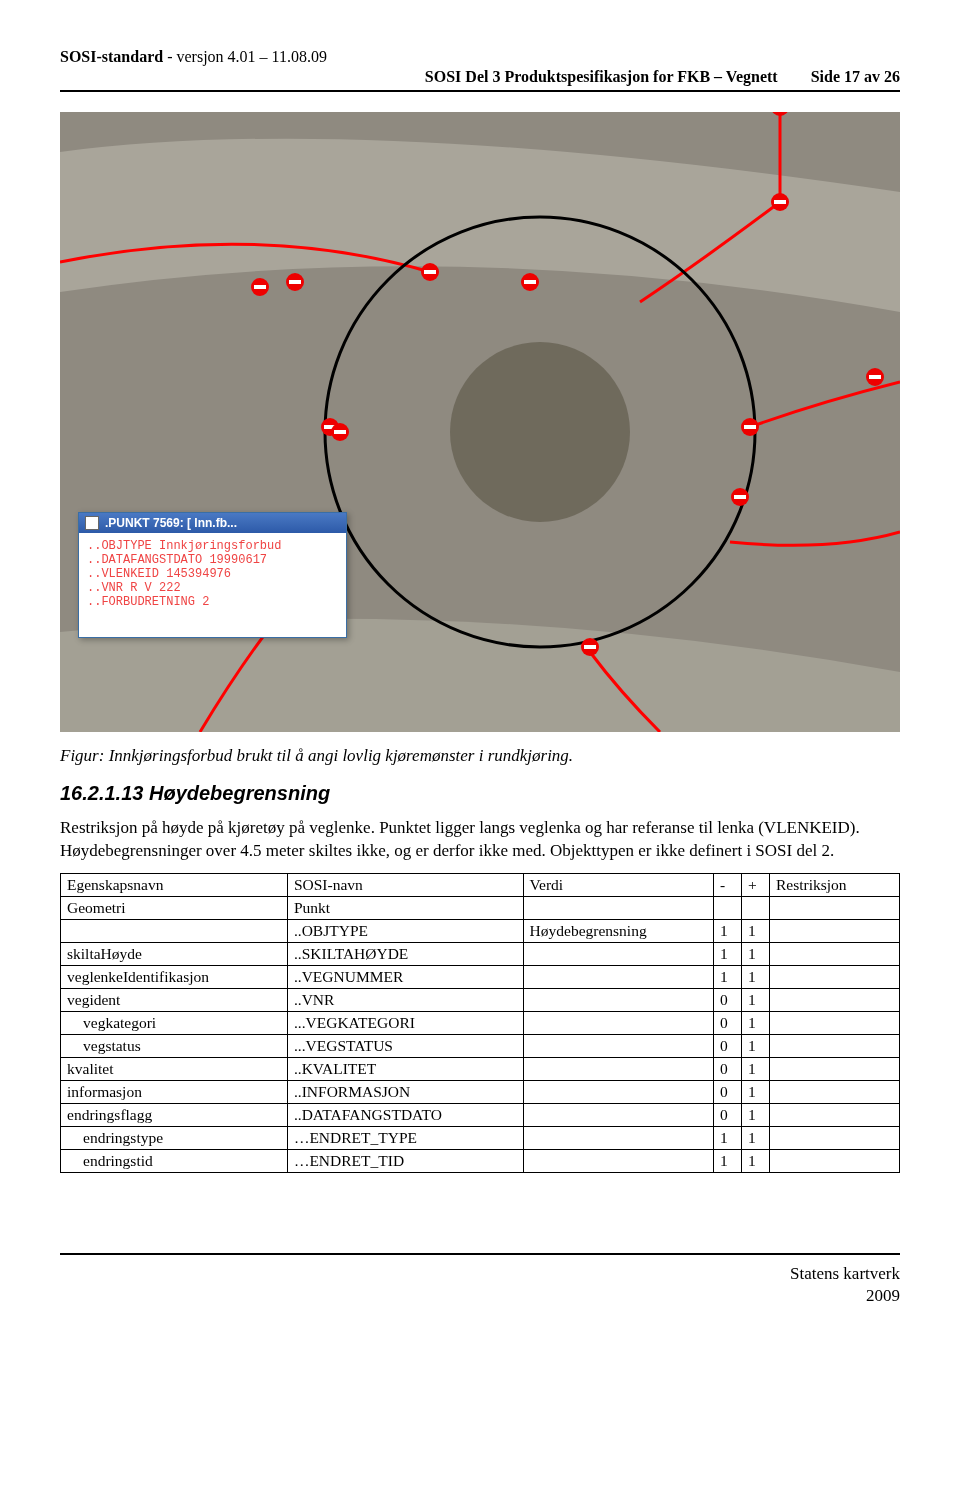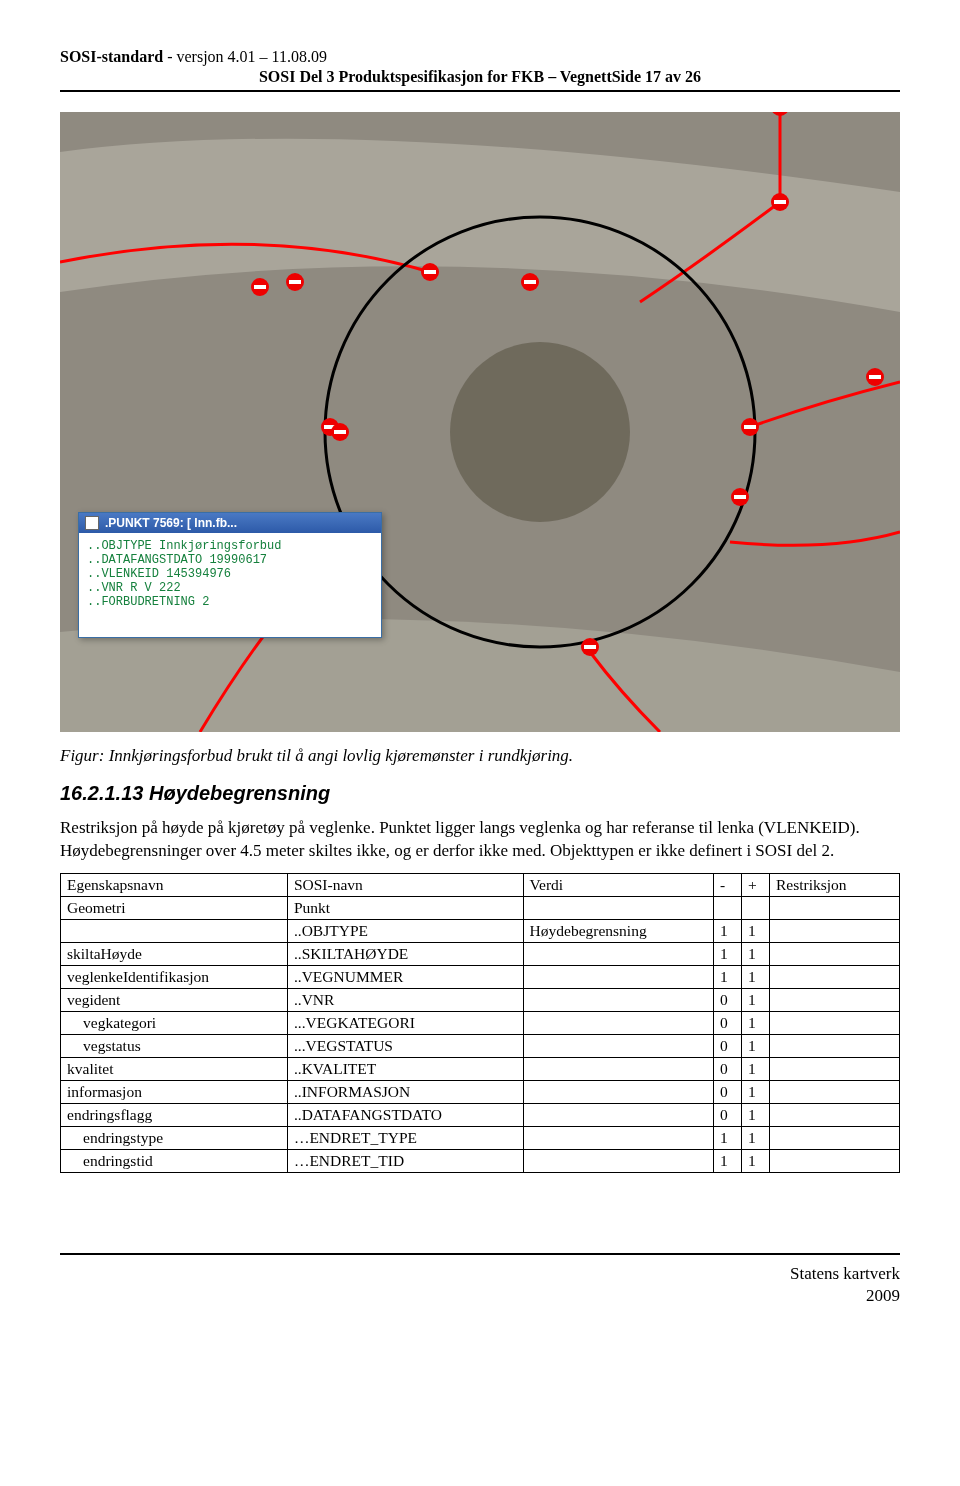--- a/index.html
+++ b/index.html
@@ -8,44 +8,45 @@
   background: #fff;
   width: 960px;
   margin: 0 auto;
   color: #000;
   font-size: 16px;
 }
 .page { padding: 48px 60px 30px 60px; }
 .hdr-row1 .bold { font-weight: bold; }
 .hdr-row2 {
   display: flex;
-  justify-content: center;
+  justify-content: flex-end;
   font-weight: bold;
   margin-top: 2px;
+  gap: 33px;
 }
 .hdr-rule { border: 0; border-top: 2px solid #000; margin-top: 4px; }
 .figure-wrap {
   position: relative;
   width: 100%;
   height: 620px;
   margin-top: 20px;
   background: #9a968c;
   overflow: hidden;
 }
 .figure-wrap svg {
   position: absolute;
   inset: 0;
   width: 100%;
   height: 100%;
 }
 .prop-win {
   position: absolute;
   left: 18px;
   top: 400px;
-  width: 304px;
+  width: 269px;
   background: #fff;
   border: 1px solid #3a6ea5;
   box-shadow: 2px 2px 6px rgba(0,0,0,.3);
   font-family: "Courier New", monospace;
   font-size: 12px;
 }
 .prop-title {
   display: flex;
   align-items: center;
   gap: 6px;
@@ -56,21 +57,21 @@
   font-weight: bold;
   padding: 3px 6px;
 }
 .prop-title .doc-icon {
   width: 14px;
   height: 14px;
   background: #fff;
   border: 1px solid #666;
   display: inline-block;
 }
-.prop-body { padding: 6px 8px 28px 8px; color: #15803d; white-space: pre; }
+.prop-body { padding: 6px 8px 28px 8px; color: #ef4444; white-space: pre; }
 .caption { font-style: italic; margin-top: 14px; font-size: 17px; }
 .sect-title { font-weight: bold; font-size: 20px; margin-top: 16px; font-family: Arial, Helvetica, sans-serif; font-style: italic; }
 .body-text { margin-top: 12px; font-size: 17px; line-height: 1.35; }
 table.spec {
   width: 100%;
   border-collapse: collapse;
   margin-top: 10px;
   font-size: 15.5px;
 }
 table.spec th, table.spec td {

